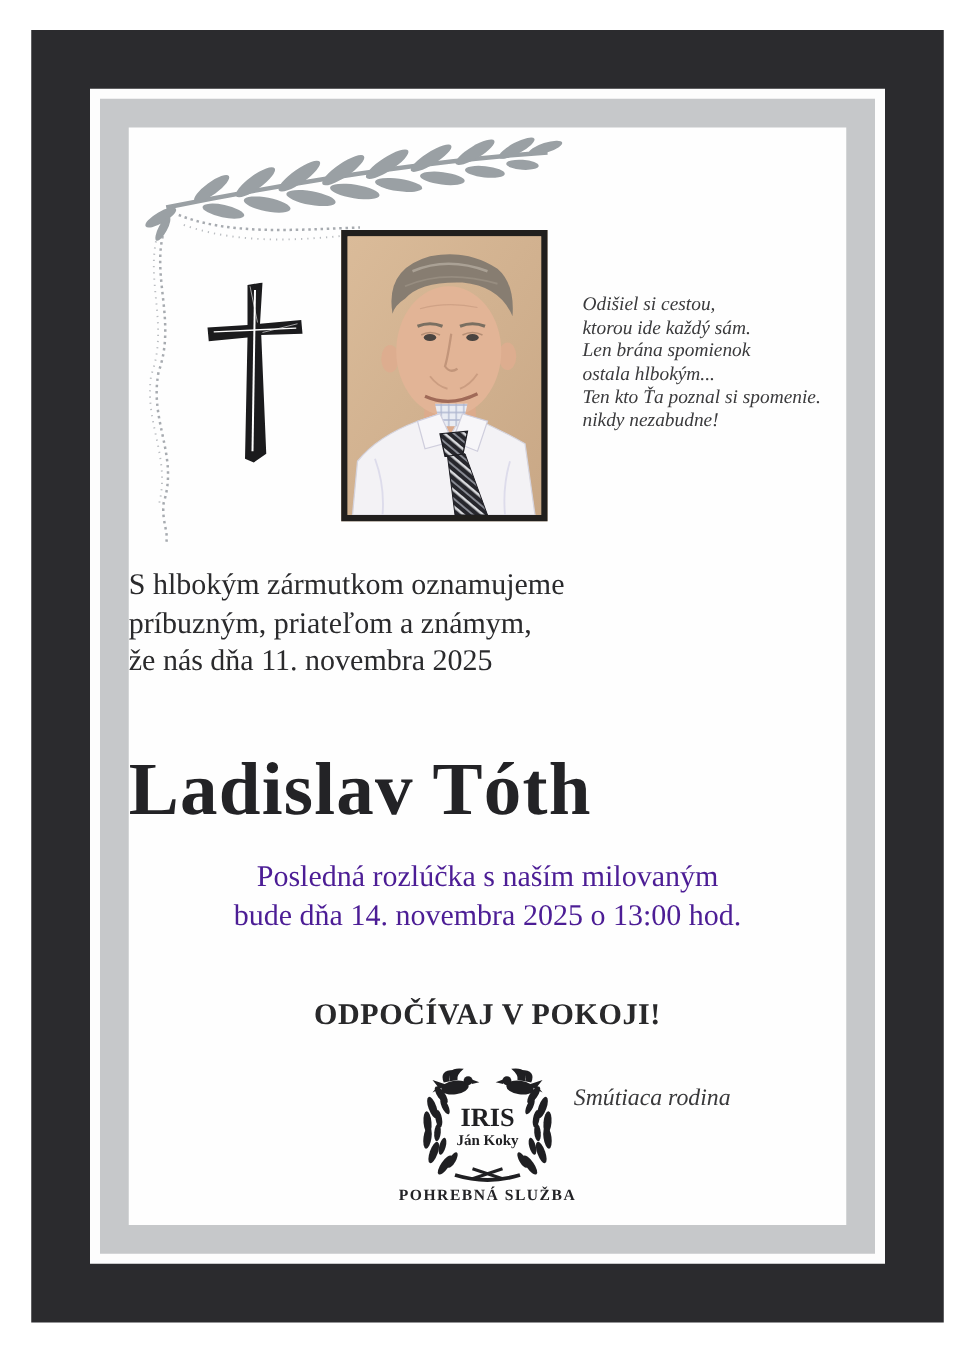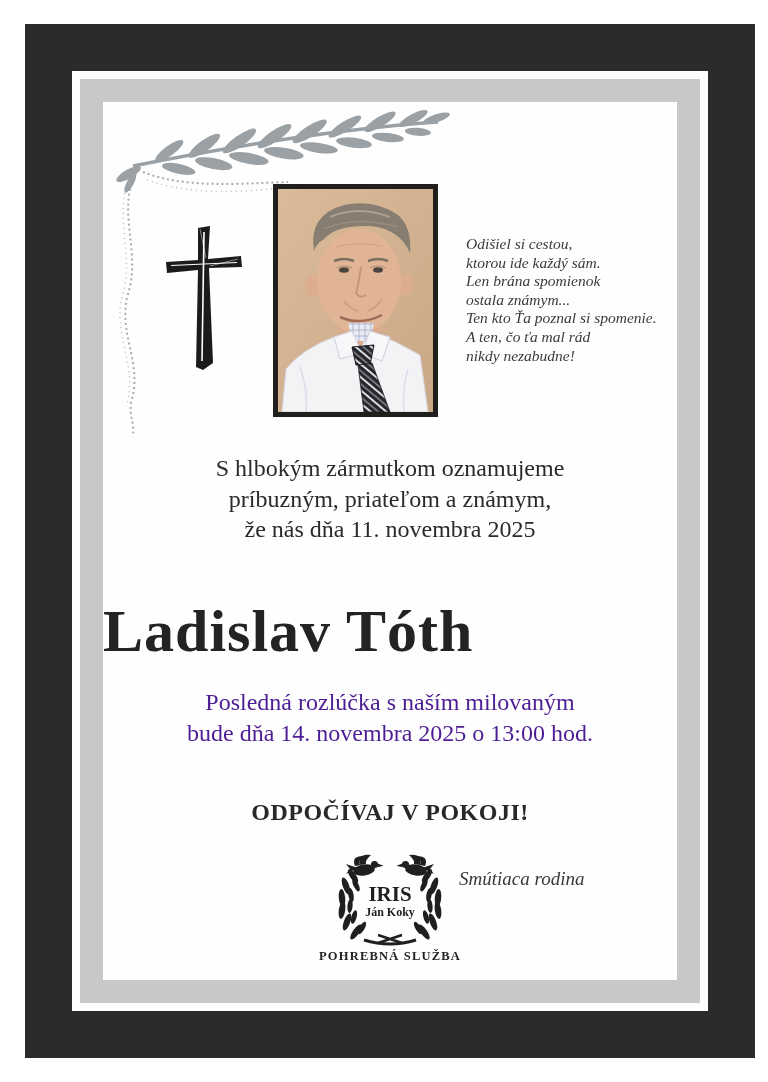--- a/index.html
+++ b/index.html
@@ -15,21 +15,21 @@
   .laurel { position:absolute; left:0; top:0; }
   .cross  { position:absolute; left:62px; top:124px; }
 
   .photo-frame { position:absolute; left:170px; top:82px; width:165px; height:233px;
                  border:5px solid #211f1d; background:#d2b28d; }
   .photo-frame svg { display:block; width:100%; height:100%; }
 
   .poem { position:absolute; left:363px; top:133px; width:220px;
           font-style:italic; font-size:15.5px; line-height:18.6px; color:#3a3a3c; }
 
-  .announcement { position:absolute; left:0; width:100%; top:351px; text-align:center;
+  .announcement { position:absolute; left:0; width:100%; top:351px; 
                   font-size:24px; line-height:30.5px; color:#2a2a2c; }
 
   .name { position:absolute; left:0; width:100%; top:495px; text-align:left;
           font-size:60px; font-weight:bold; letter-spacing:1px; color:#232326; }
 
   .farewell { position:absolute; left:0; width:100%; top:585px; text-align:center;
               font-size:24px; line-height:31px; color:#4c1d95; }
 
   .rip { position:absolute; left:0; width:100%; top:697px; text-align:center;
          font-size:24px; font-weight:bold; letter-spacing:0.5px; color:#28282a; }
@@ -136,23 +136,22 @@
               <polygon points="74,158 96,156 92,176 78,176" fill="url(#tiePat)" stroke="#1c1c22" stroke-width="1"></polygon>
               <polygon points="80,176 94,174 112,223 86,223" fill="url(#tiePat)" stroke="#1c1c22" stroke-width="0.8"></polygon>
               <path d="M22,178 Q30,200 28,223 M130,180 Q124,200 126,223" stroke="#dddceb" stroke-width="1.5" fill="none"></path>
             </svg>
           </div>
 
           <div class="poem">
             <div>Odišiel si cestou,</div>
             <div>ktorou ide každý sám.</div>
             <div>Len brána spomienok</div>
-            <div>ostala známym...</div>
+            <div>ostala hlbokým...</div>
             <div>Ten kto Ťa poznal si spomenie.</div>
-            <div>A ten, čo ťa mal rád</div>
             <div>nikdy nezabudne!</div>
           </div>
 
           <div class="announcement">
             <div>S hlbokým zármutkom oznamujeme</div>
             <div>príbuzným, priateľom a známym,</div>
             <div>že nás dňa 11. novembra 2025</div>
           </div>
 
           <div class="name">Ladislav Tóth</div>

